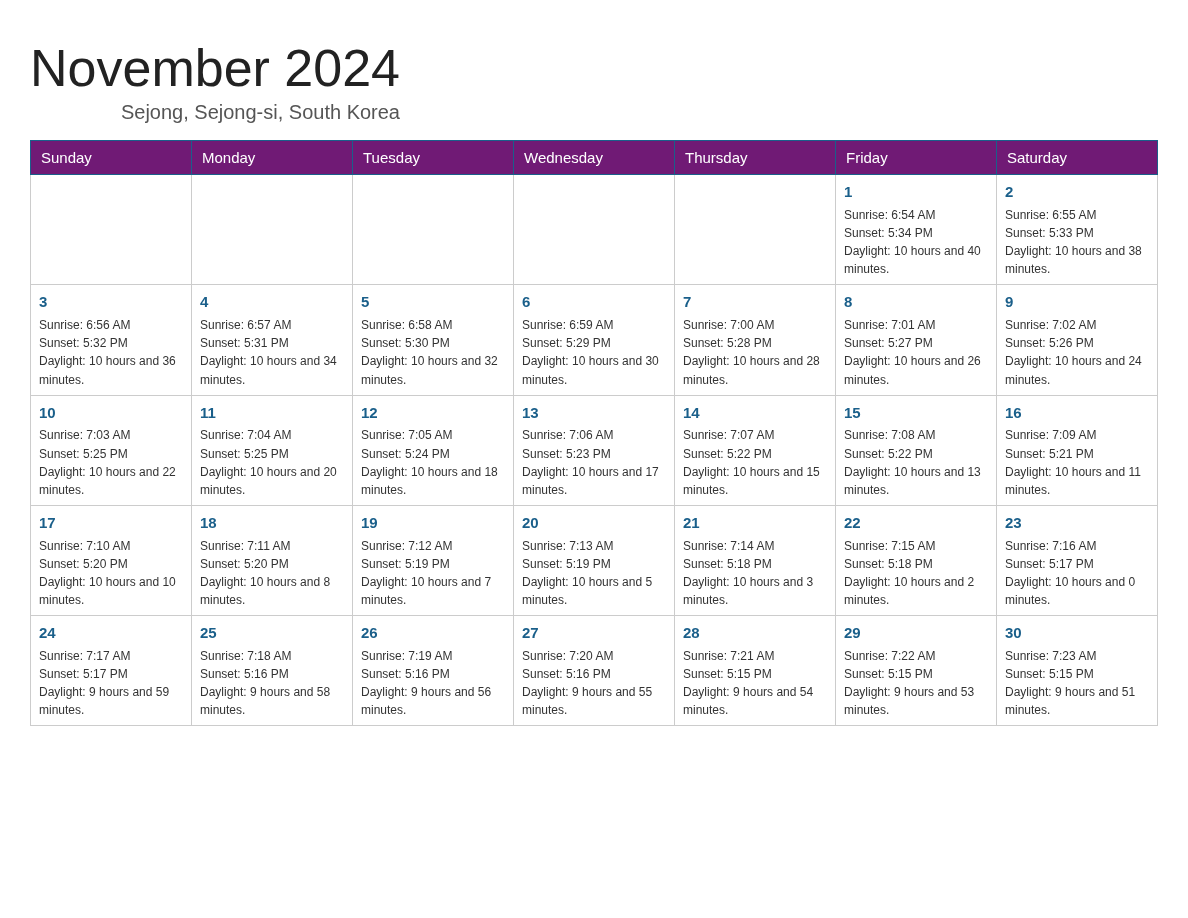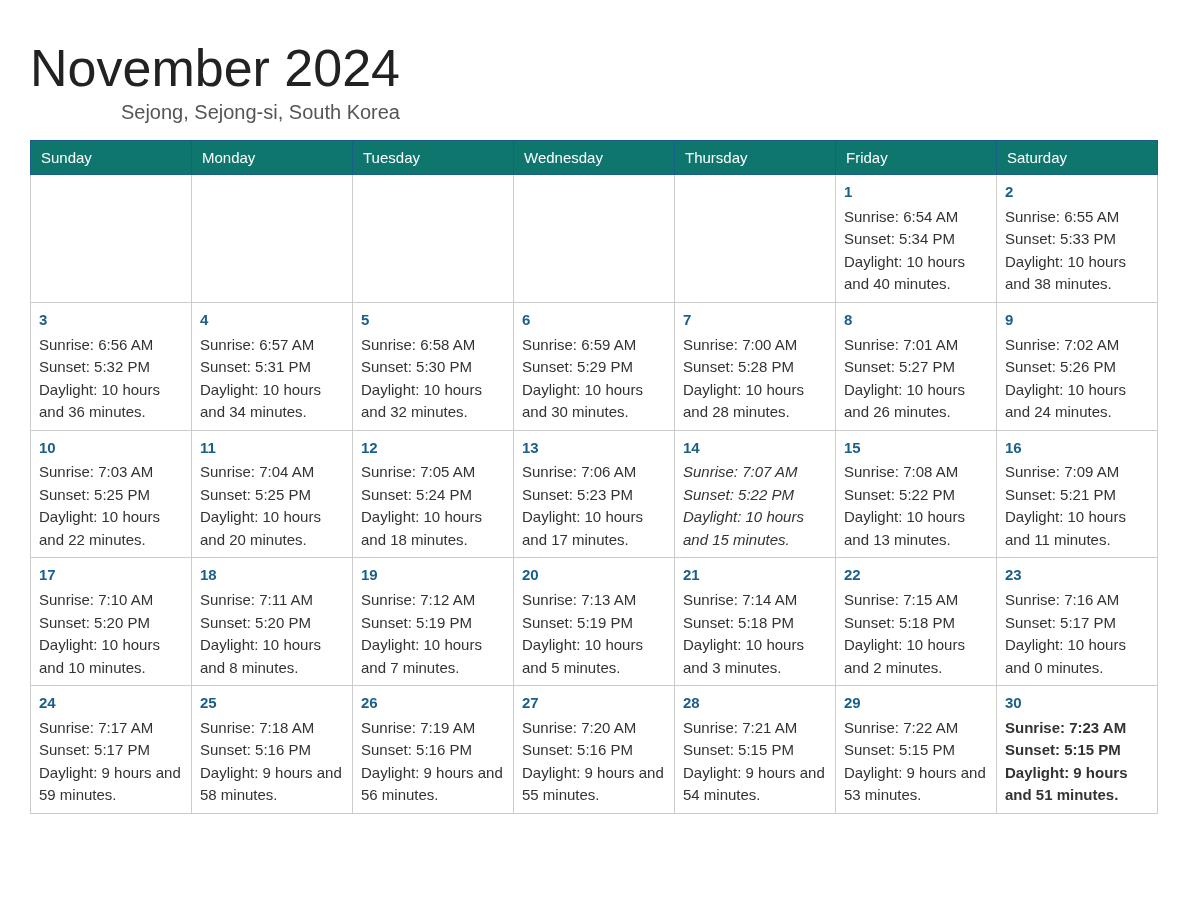--- a/index.html
+++ b/index.html
@@ -61,21 +61,21 @@
       font-size: 20px;
       color: #555;
       margin-top: 4px;
     }
     .calendar-table {
       width: 100%;
       border-collapse: collapse;
       border: 1px solid #aaa;
     }
     .calendar-table th {
-      background-color: #0f766e;
+      background-color: #701a75;
       color: #fff;
       font-size: 15px;
       font-weight: normal;
       padding: 8px 10px;
       text-align: left;
       border: 1px solid #1a5f8a;
     }
     .calendar-table td {
       vertical-align: top;
       padding: 6px 8px;
@@ -87,21 +87,21 @@
       line-height: 1.45;
     }
     .day-number {
       font-size: 15px;
       font-weight: bold;
       color: #1a5f8a;
       display: block;
       margin-bottom: 3px;
     }
     .day-info {
-      font-size: 15px;
+      font-size: 12px;
       color: #333;
       line-height: 1.5;
     }
     tr.week-row td {
       height: 110px;
     }
   </style>
 </head>
 <body>
 
@@ -167,21 +167,21 @@
 Daylight: 10 hours and 22 minutes.</span></td>
         <td><span class="day-number">11</span><span class="day-info" style="white-space: pre-line;">Sunrise: 7:04 AM
 Sunset: 5:25 PM
 Daylight: 10 hours and 20 minutes.</span></td>
         <td><span class="day-number">12</span><span class="day-info" style="white-space: pre-line;">Sunrise: 7:05 AM
 Sunset: 5:24 PM
 Daylight: 10 hours and 18 minutes.</span></td>
         <td><span class="day-number">13</span><span class="day-info" style="white-space: pre-line;">Sunrise: 7:06 AM
 Sunset: 5:23 PM
 Daylight: 10 hours and 17 minutes.</span></td>
-        <td><span class="day-number">14</span><span class="day-info" style="white-space: pre-line; font-style: italic;">Sunrise: 7:07 AM
+        <td><span class="day-number">14</span><span class="day-info" style="white-space: pre-line;">Sunrise: 7:07 AM
 Sunset: 5:22 PM
 Daylight: 10 hours and 15 minutes.</span></td>
         <td><span class="day-number">15</span><span class="day-info" style="white-space: pre-line;">Sunrise: 7:08 AM
 Sunset: 5:22 PM
 Daylight: 10 hours and 13 minutes.</span></td>
         <td><span class="day-number">16</span><span class="day-info" style="white-space: pre-line;">Sunrise: 7:09 AM
 Sunset: 5:21 PM
 Daylight: 10 hours and 11 minutes.</span></td>
       </tr>
       <tr class="week-row">
@@ -219,18 +219,18 @@
 Daylight: 9 hours and 56 minutes.</span></td>
         <td><span class="day-number">27</span><span class="day-info" style="white-space: pre-line;">Sunrise: 7:20 AM
 Sunset: 5:16 PM
 Daylight: 9 hours and 55 minutes.</span></td>
         <td><span class="day-number">28</span><span class="day-info" style="white-space: pre-line;">Sunrise: 7:21 AM
 Sunset: 5:15 PM
 Daylight: 9 hours and 54 minutes.</span></td>
         <td><span class="day-number">29</span><span class="day-info" style="white-space: pre-line;">Sunrise: 7:22 AM
 Sunset: 5:15 PM
 Daylight: 9 hours and 53 minutes.</span></td>
-        <td><span class="day-number">30</span><span class="day-info" style="white-space: pre-line; font-weight: bold;">Sunrise: 7:23 AM
+        <td><span class="day-number">30</span><span class="day-info" style="white-space: pre-line;">Sunrise: 7:23 AM
 Sunset: 5:15 PM
 Daylight: 9 hours and 51 minutes.</span></td>
       </tr>
     </tbody>
 </table>
 
 </body></html>

